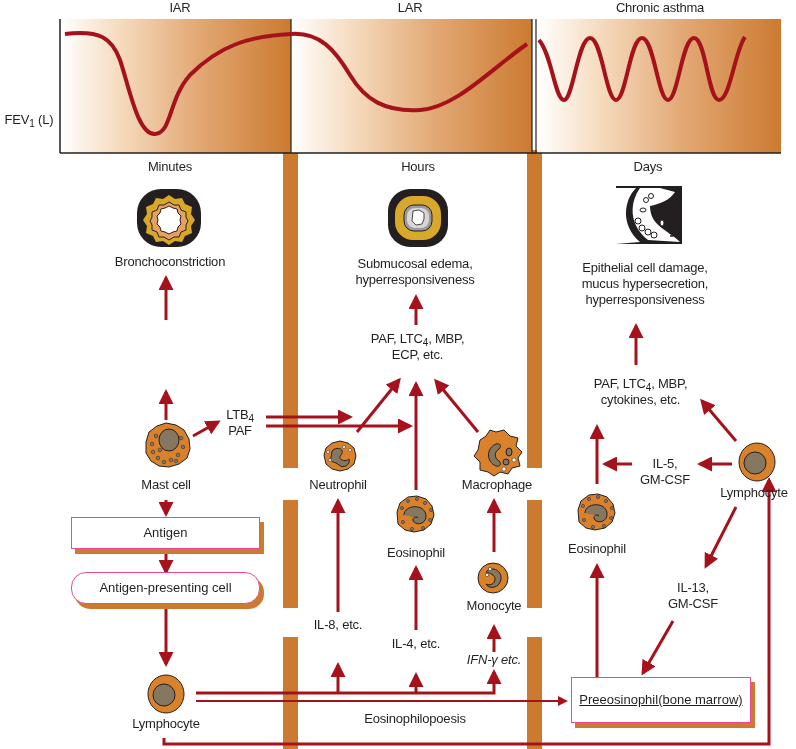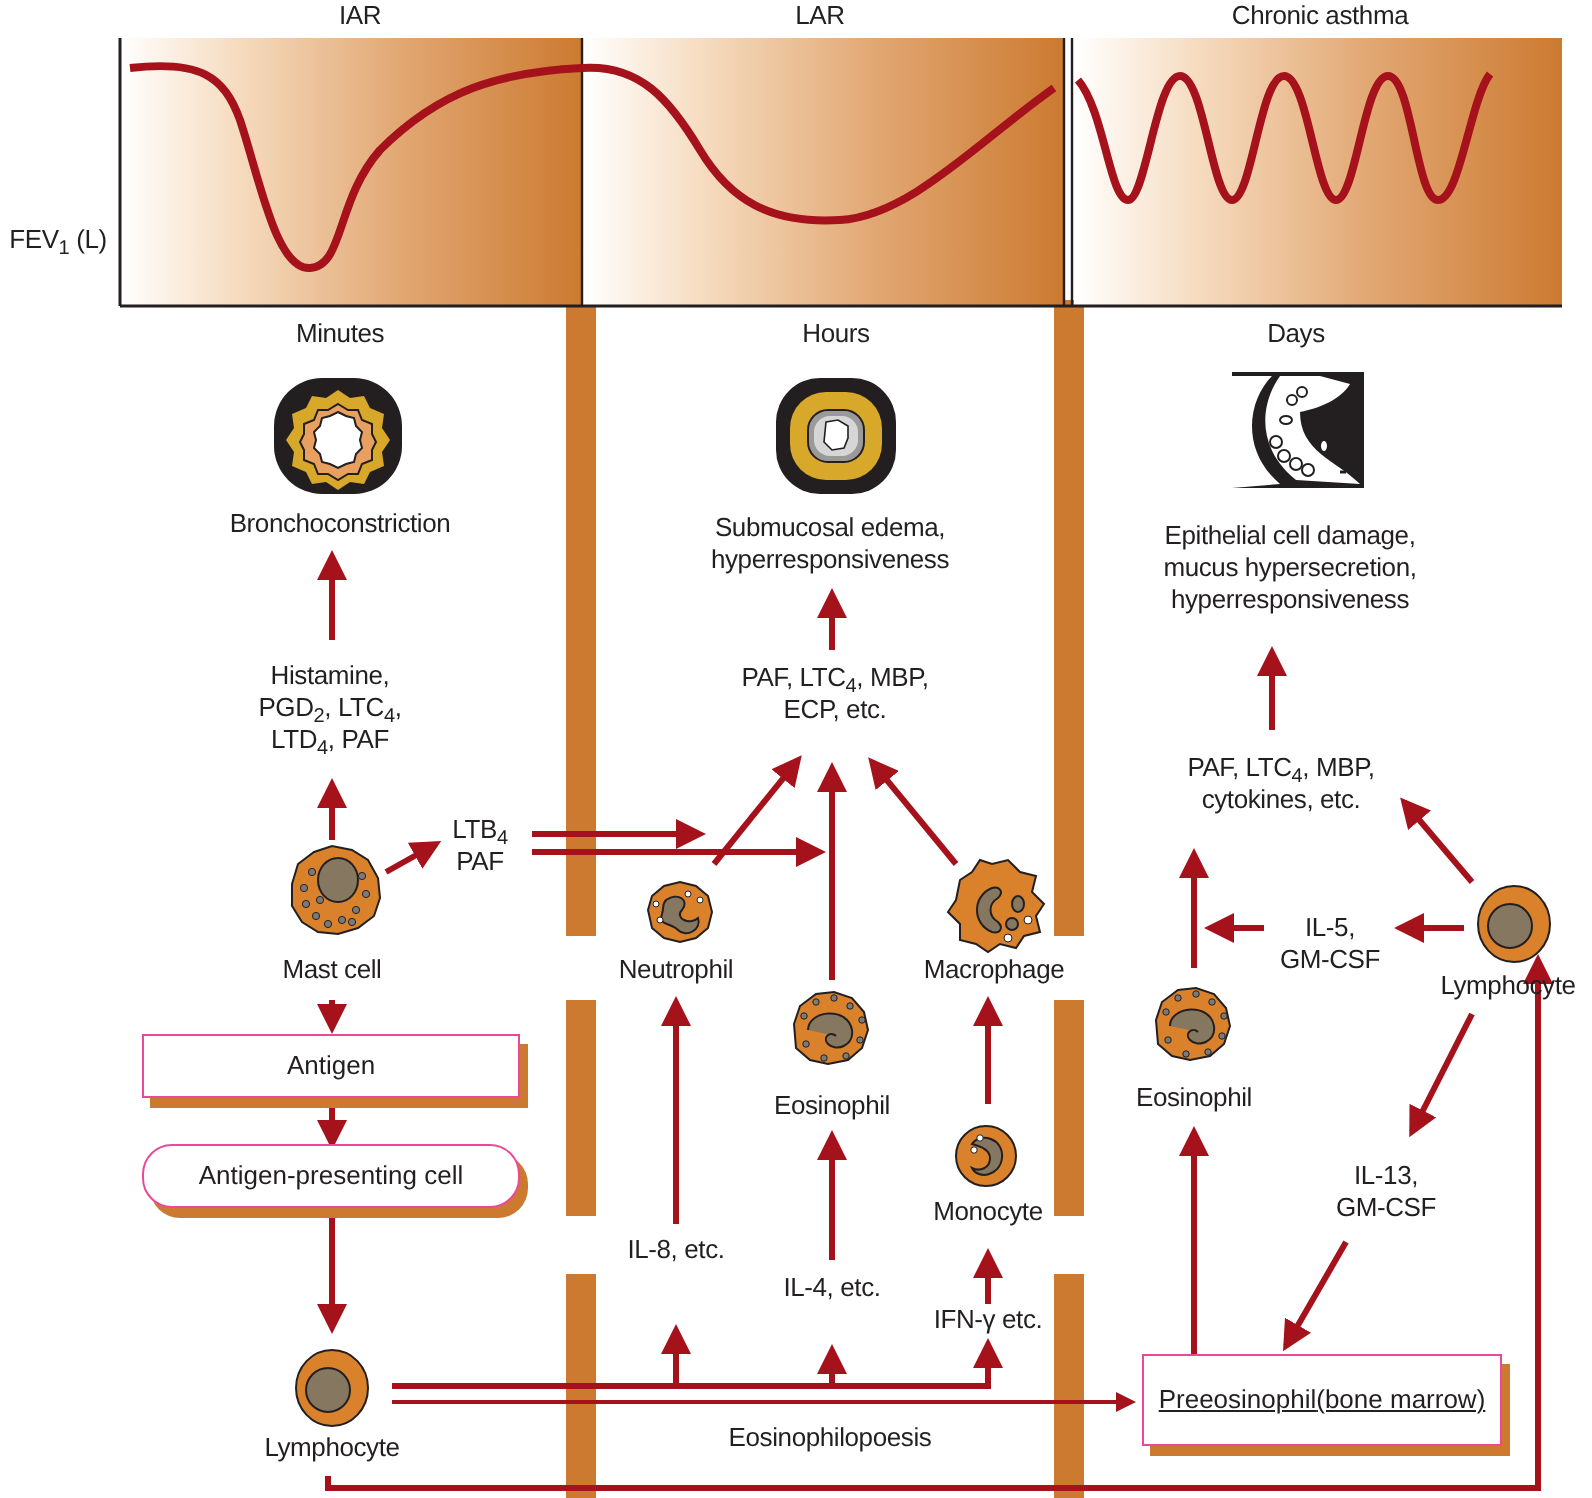--- a/index.html
+++ b/index.html
@@ -209,25 +209,20 @@
 <div class="lbl" style="left:330px;top:256px;width:170px;">
   <div>Submucosal edema,</div>
       <div>hyperresponsiveness</div>
 </div>
 <div class="lbl" style="left:560px;top:260px;width:170px;">
   <div>Epithelial cell damage,</div>
       <div>mucus hypersecretion,</div>
       <div>hyperresponsiveness</div>
 </div>
 
-<div class="lbl" style="left:110px;top:330px;width:110px;">
-  <div>Histamine,</div>
-  <div class="rich"><span>PGD</span><sub>2</sub><span>, LTC</span><sub>4</sub><span>,</span></div>
-  <div class="rich"><span>LTD</span><sub>4</sub><span>, PAF</span></div>
-</div>
 <div class="lbl" style="left:222px;top:407px;width:36px;">
   <div class="rich"><span>LTB</span><sub>4</sub></div>
   <div>PAF</div>
 </div>
 <div class="lbl" style="left:355px;top:331px;width:125px;">
   <div class="rich"><span>PAF, LTC</span><sub>4</sub><span>, MBP,</span></div>
   <div>ECP, etc.</div>
 </div>
 <div class="lbl" style="left:578px;top:376px;width:125px;">
   <div class="rich"><span>PAF, LTC</span><sub>4</sub><span>, MBP,</span></div>
@@ -238,21 +233,21 @@
 <div class="lbl" style="left:298px;top:477px;width:80px;">Neutrophil</div>
 <div class="lbl" style="left:452px;top:477px;width:90px;">Macrophage</div>
 <div class="lbl" style="left:376px;top:545px;width:80px;">Eosinophil</div>
 <div class="lbl" style="left:454px;top:598px;width:80px;">Monocyte</div>
 <div class="lbl" style="left:557px;top:541px;width:80px;">Eosinophil</div>
 <div class="lbl" style="left:712px;top:485px;width:84px;">Lymphocyte</div>
 <div class="lbl" style="left:126px;top:716px;width:80px;">Lymphocyte</div>
 
 <div class="lbl" style="left:300px;top:617px;width:76px;">IL-8, etc.</div>
 <div class="lbl" style="left:378px;top:636px;width:76px;">IL-4, etc.</div>
-<div class="lbl" style="left:456px;top:652px;width:76px;">IFN-γ etc.</div>
+<div class="lbl" style="left:456px;top:652px;width:76px;font-style:italic;">IFN-γ etc.</div>
 <div class="lbl" style="left:634px;top:456px;width:62px;">
   <div>IL-5,</div>
       <div>GM-CSF</div>
 </div>
 <div class="lbl" style="left:662px;top:580px;width:62px;">
   <div>IL-13,</div>
       <div>GM-CSF</div>
 </div>
 
 <div class="box" style="left:71px;top:517px;width:187px;height:30px;">

